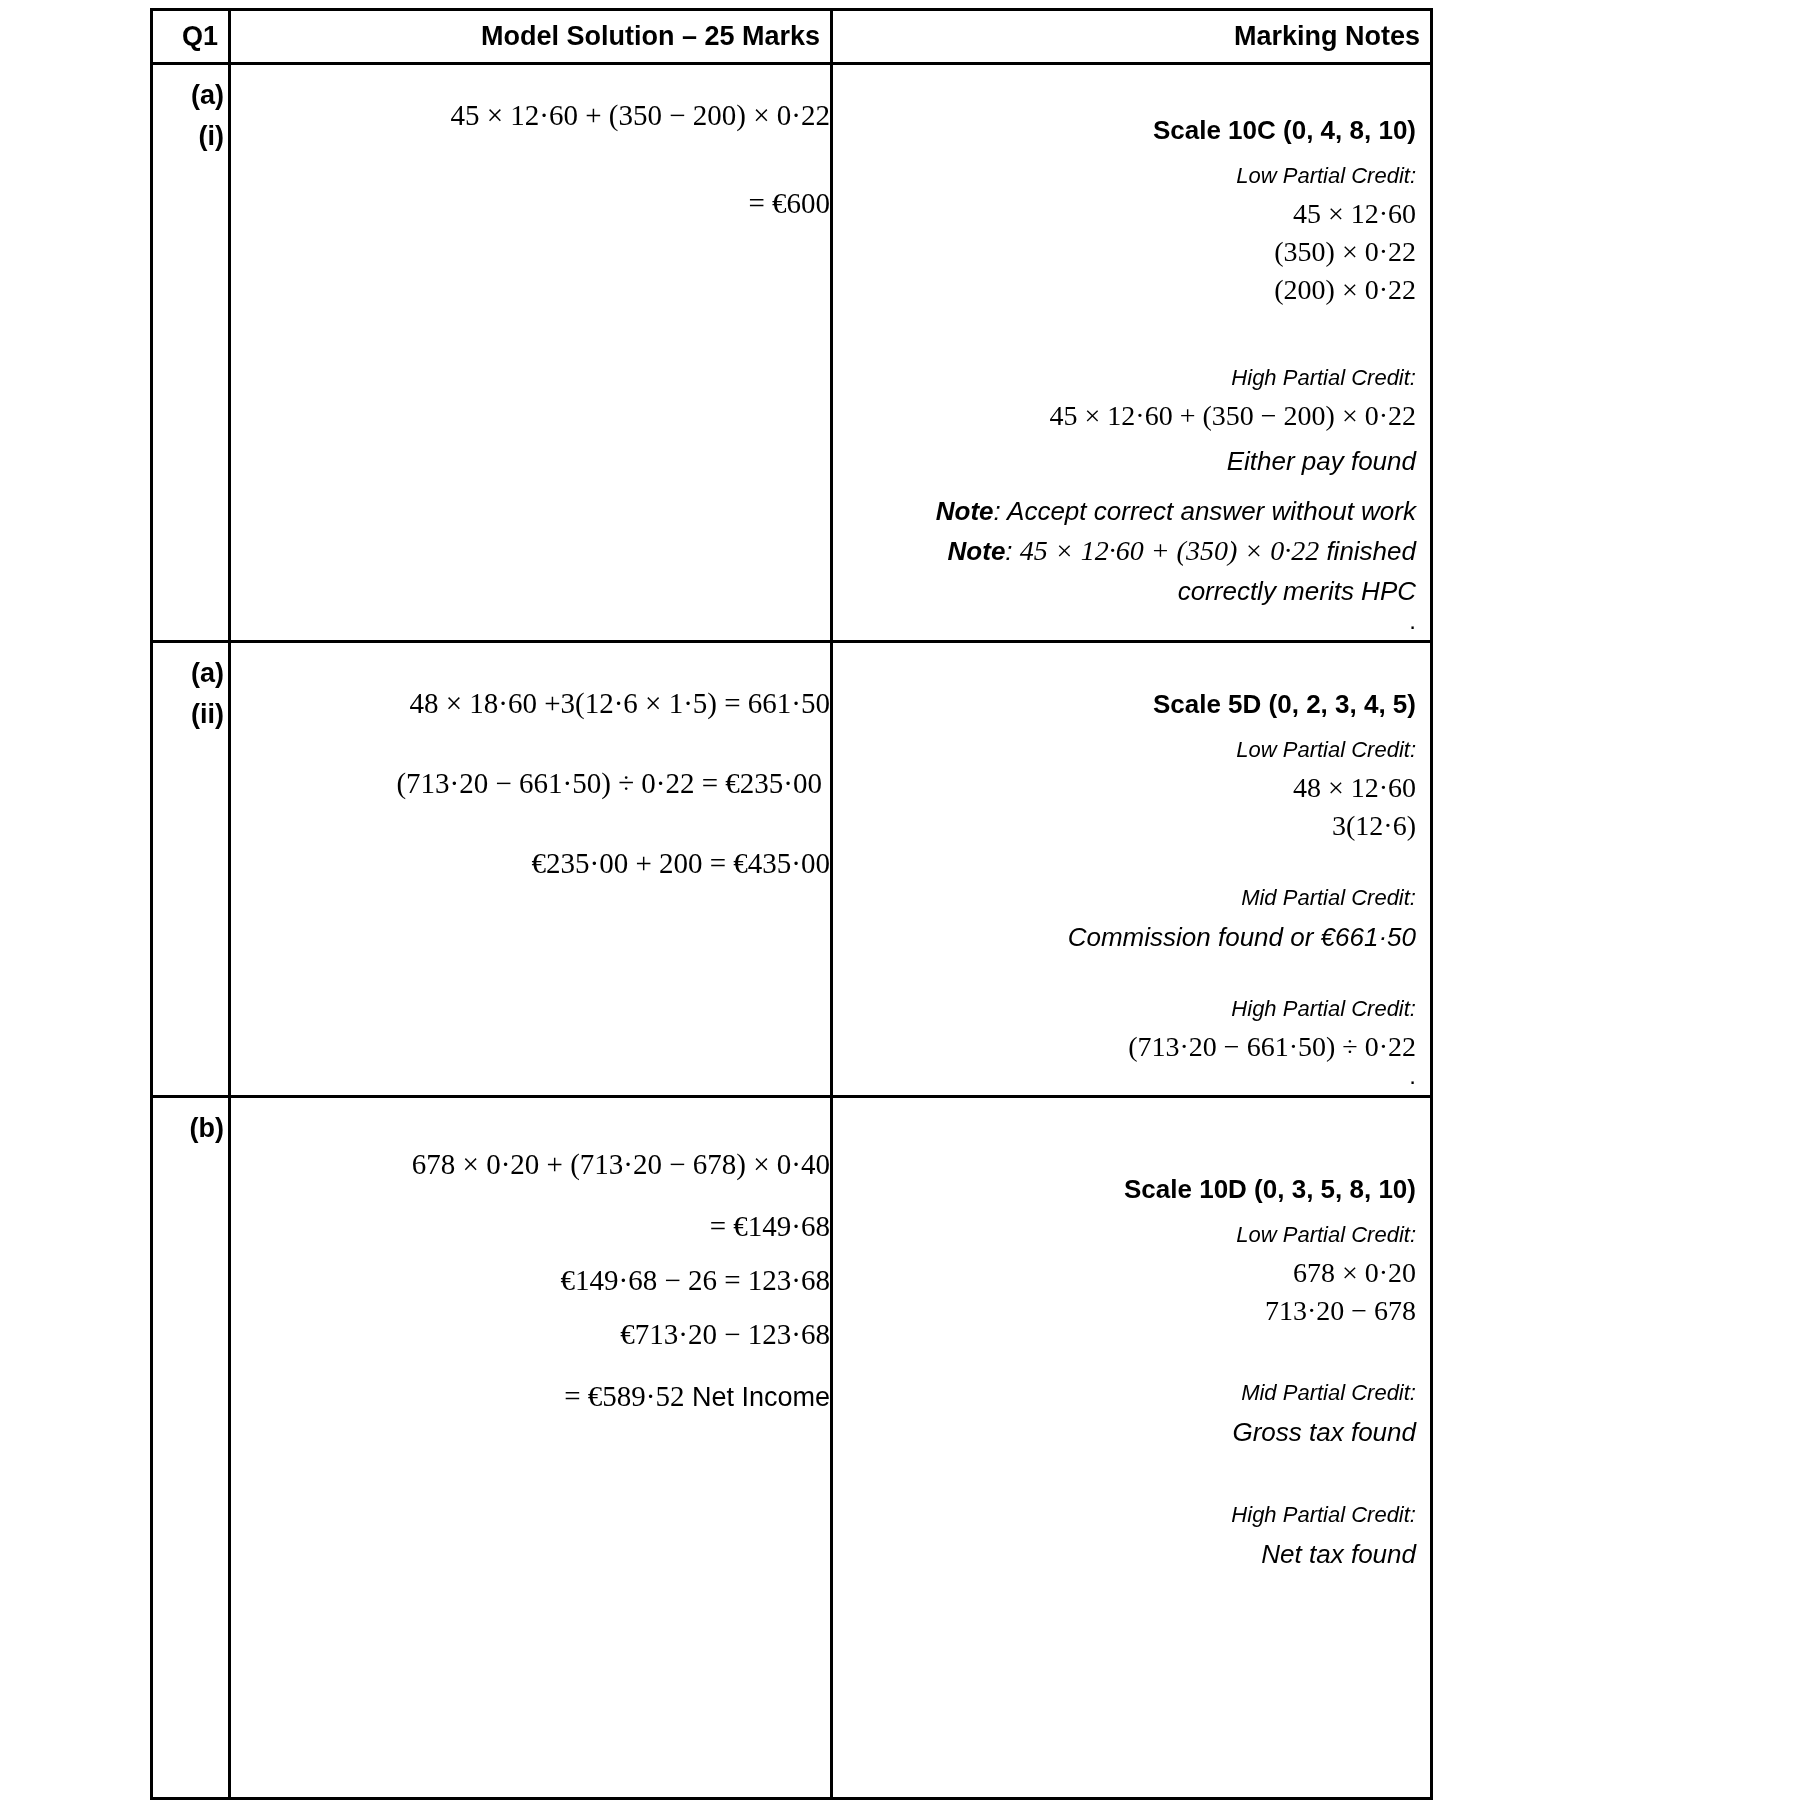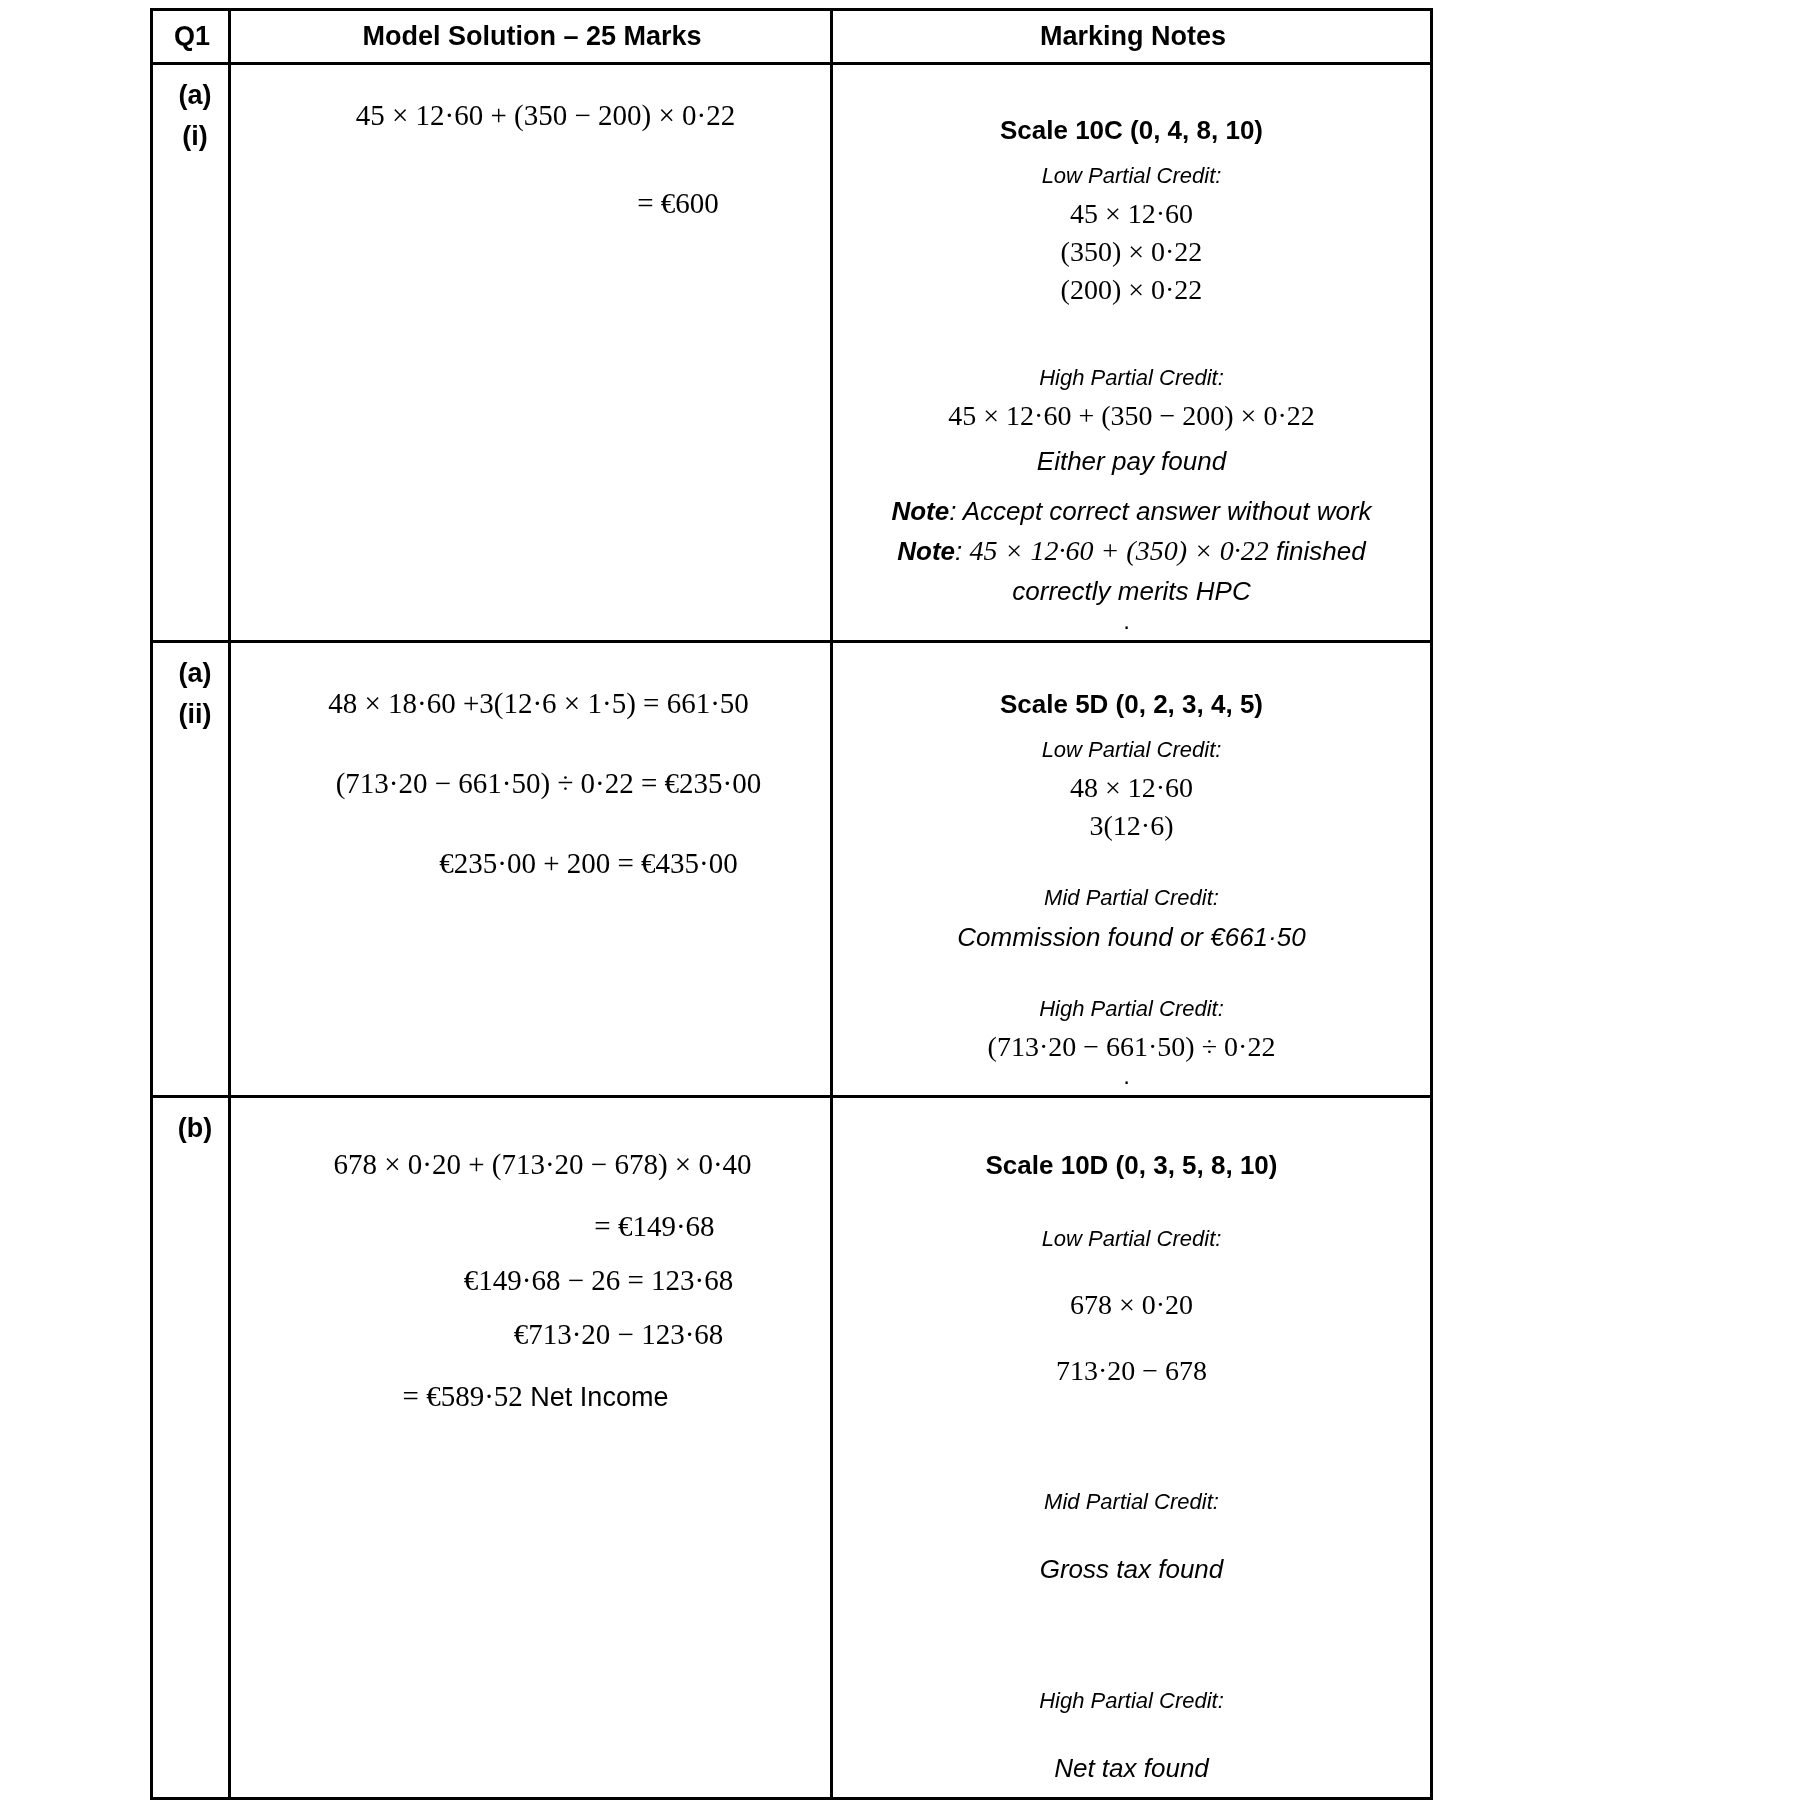--- a/index.html
+++ b/index.html
@@ -10,21 +10,21 @@
     color:#000;
   }
   .page { position:relative; width:1818px; height:1810px; background:#fff; overflow:hidden; }
 
   table.doc {
     position:absolute; left:150px; top:8px;
     border-collapse:collapse; table-layout:fixed;
   }
   .doc th, .doc td {
     border:3px solid #000;
-    vertical-align:top; text-align:center;
+    vertical-align:top; text-align:right;
     padding:0;
   }
   col.c1 { width:78px; } col.c2 { width:602px; } col.c3 { width:600px; }
 
   tr.hrow { height:54px; }
   tr.r1 { height:578px; }
   tr.r2 { height:455px; }
   tr.r3 { height:702px; }
 
   .doc th {
@@ -59,21 +59,21 @@
   .r3s3 { margin:14px 0 11px 136px; }
   .r3s4 { margin:14px 0 0 176px; }
   .r3s5 { margin:22px 0 0 10px; }
 
   .notes-inner {
     display:flex; flex-direction:column;
     padding:46px 14px 6px 14px;
   }
   .r1 .notes-inner { height:572px; }
   .r2 .notes-inner { height:449px; padding-top:42px; }
-  .r3 .notes-inner { height:696px; padding-top:48px;gap:28px; }
+  .r3 .notes-inner { height:696px; padding-top:72px; }
 
   .n-bold   { font-size:26px; font-weight:bold; line-height:38px; }
   .n-italic { font-size:22px; font-style:italic; line-height:38px; margin-top:8px; }
   .n-plain  { font-size:26px; line-height:40px;font-style:italic; }
   .n-math   { font-family:"Liberation Serif", serif; font-size:28px; line-height:38px; }
   .mathspan { font-family:"Liberation Serif", serif; font-size:28px; }
   .b { font-weight:bold; }
 
   .sp44 { height:44px; } .sp36 { height:36px; }
   .gap6 { margin-top:6px; } .gap10 { margin-top:10px; }

